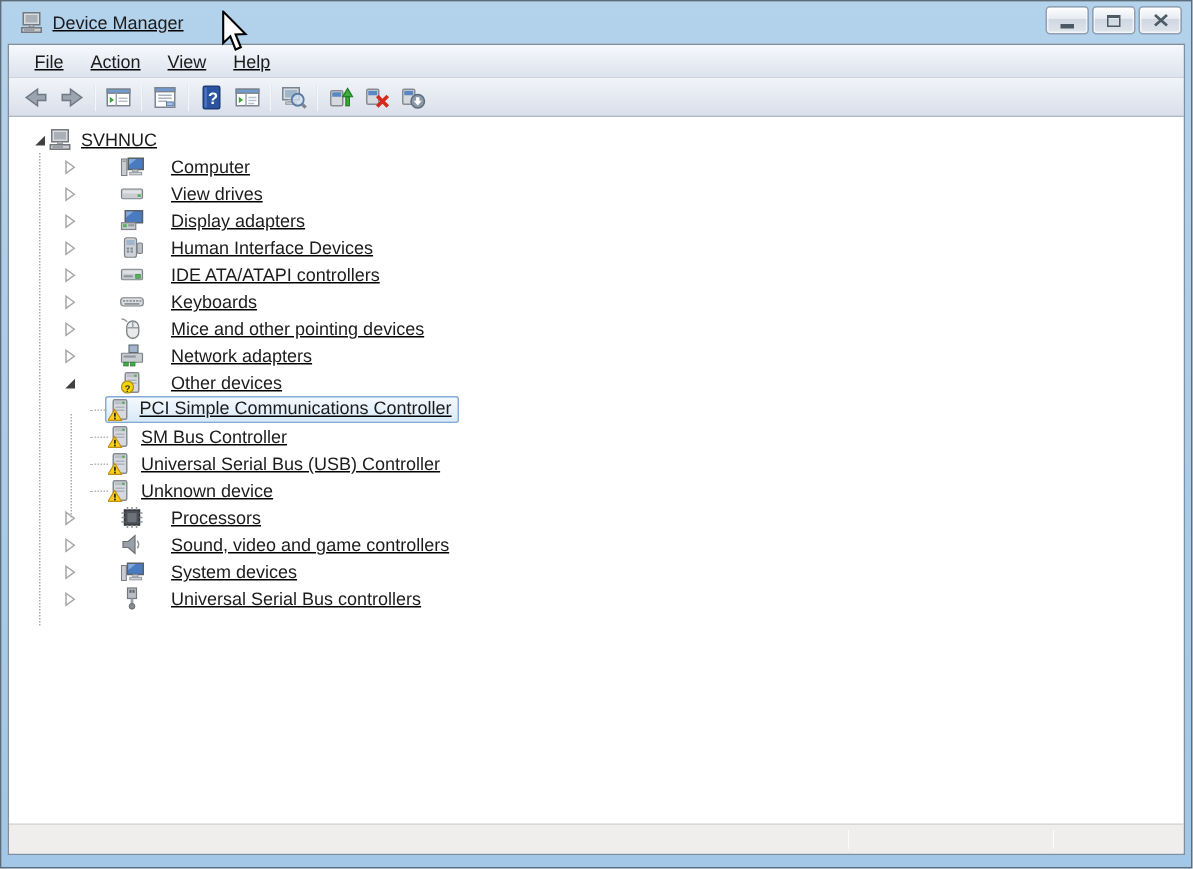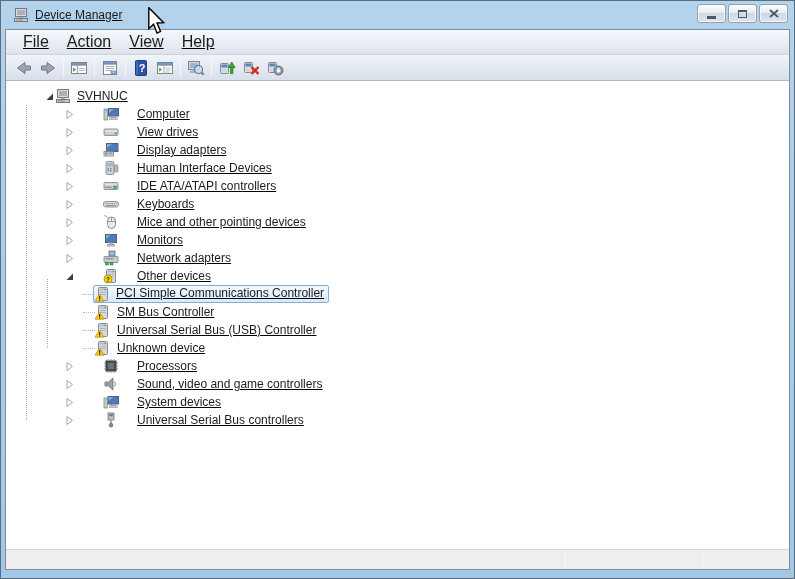--- a/index.html
+++ b/index.html
@@ -29,35 +29,35 @@
   .glyph-max{ width:9px; height:8px; border:1px solid #4c5a66; border-top-width:2px; background:transparent; }
 
   
   .client{
     flex:1 1 auto; display:flex; flex-direction:column; min-height:0;
     border:1px solid #7d8f9f; background:#fff;
   }
   .menubar{
     flex:0 0 22px; display:flex; align-items:center; padding-left:8px;
     background:linear-gradient(#f6f8fb,#dde3ee);
-    border-bottom:1px solid #cdd4e0; font-size:16px; color:#1b1b1b;
+    border-bottom:1px solid #cdd4e0; font-size:12px; color:#1b1b1b;
   }
   .menu-item{ padding:3px 9px; }
   .toolbar{
     flex:0 0 26px; display:flex; align-items:center; padding-left:6px;
     background:linear-gradient(#f1f4f8,#d9dfeb);
     border-bottom:1px solid #aeb8c6;
   }
   .tbtn{ width:24px; height:22px; display:flex; align-items:center; justify-content:center; }
   .tsep{ width:1px; height:18px; background:#b9c2cf; border-right:1px solid #f4f6f9; margin:0 3px; }
 
   
   .content{ flex:1 1 auto; background:#fff; overflow:hidden; position:relative; }
   .tree{ position:relative; padding-top:6px; font-size:12px; color:#1c1c1c; }
-  .row{ height:18px; display:flex; align-items:center; white-space:nowrap;margin-left:23px; }
+  .row{ height:18px; display:flex; align-items:center; white-space:nowrap; }
   .d0{ padding-left:14px; } .d1{ padding-left:34px;gap:12px; } .d2{ padding-left:54px; }
   .exp{ width:12px; height:12px; flex:0 0 12px; display:flex; align-items:center; justify-content:center; }
   .stub4{ width:4px; flex:0 0 4px; } .stub12{ width:12px; flex:0 0 12px; border-bottom:1px dotted #b5b5b5; align-self:center; height:1px; margin-top:1px; }
   .tico{ width:16px; height:16px; flex:0 0 16px; margin-right:4px; }
   .lbl{ padding:0 2px; }
   .sel{
     display:inline-flex; border:1px solid #84acd6; border-radius:2px;
     background:linear-gradient(#f4f9fd,#d8e9f8); padding:0 2px 0 1px; margin-left:-2px; height:18px;
   }
   .sel .tico{ margin-right:3px; }
@@ -375,34 +375,20 @@
             <svg viewBox="0 0 16 16" width="16" height="16">
               <rect x="4.5" y="3" width="8" height="11.5" rx="4" fill="#e8eaec" stroke="#7c8287" stroke-width="0.9"></rect>
               <line x1="8.5" y1="3.2" x2="8.5" y2="7.5" stroke="#9aa0a6"></line>
               <line x1="5" y1="7.5" x2="12" y2="7.5" stroke="#9aa0a6"></line>
               <path d="M4.8,3.5 C3,2 2,1.5 1,1.8" stroke="#8f959b" fill="none"></path>
             </svg>
           </span>
           <span class="lbl">Mice and other pointing devices</span>
         </div>
 
-        <div class="row d1">
-          <span class="exp">
-            <svg viewBox="0 0 11 11" width="11" height="11">
-                <polygon points="3,1.5 8.5,5.5 3,9.5" fill="#ffffff" stroke="#a6a6a6"></polygon>
-              </svg>
-          </span>
-            <span class="stub4"></span>
-          <span class="tico">
-            <svg viewBox="0 0 16 16" width="16" height="16">
-                <use href="#i-monitor-blue"></use>
-              </svg>
-          </span>
-          <span class="lbl">Monitors</span>
-        </div>
 
         <div class="row d1">
           <span class="exp">
             <svg viewBox="0 0 11 11" width="11" height="11">
                 <polygon points="3,1.5 8.5,5.5 3,9.5" fill="#ffffff" stroke="#a6a6a6"></polygon>
               </svg>
           </span>
             <span class="stub4"></span>
           <span class="tico">
             <svg viewBox="0 0 16 16" width="16" height="16">

